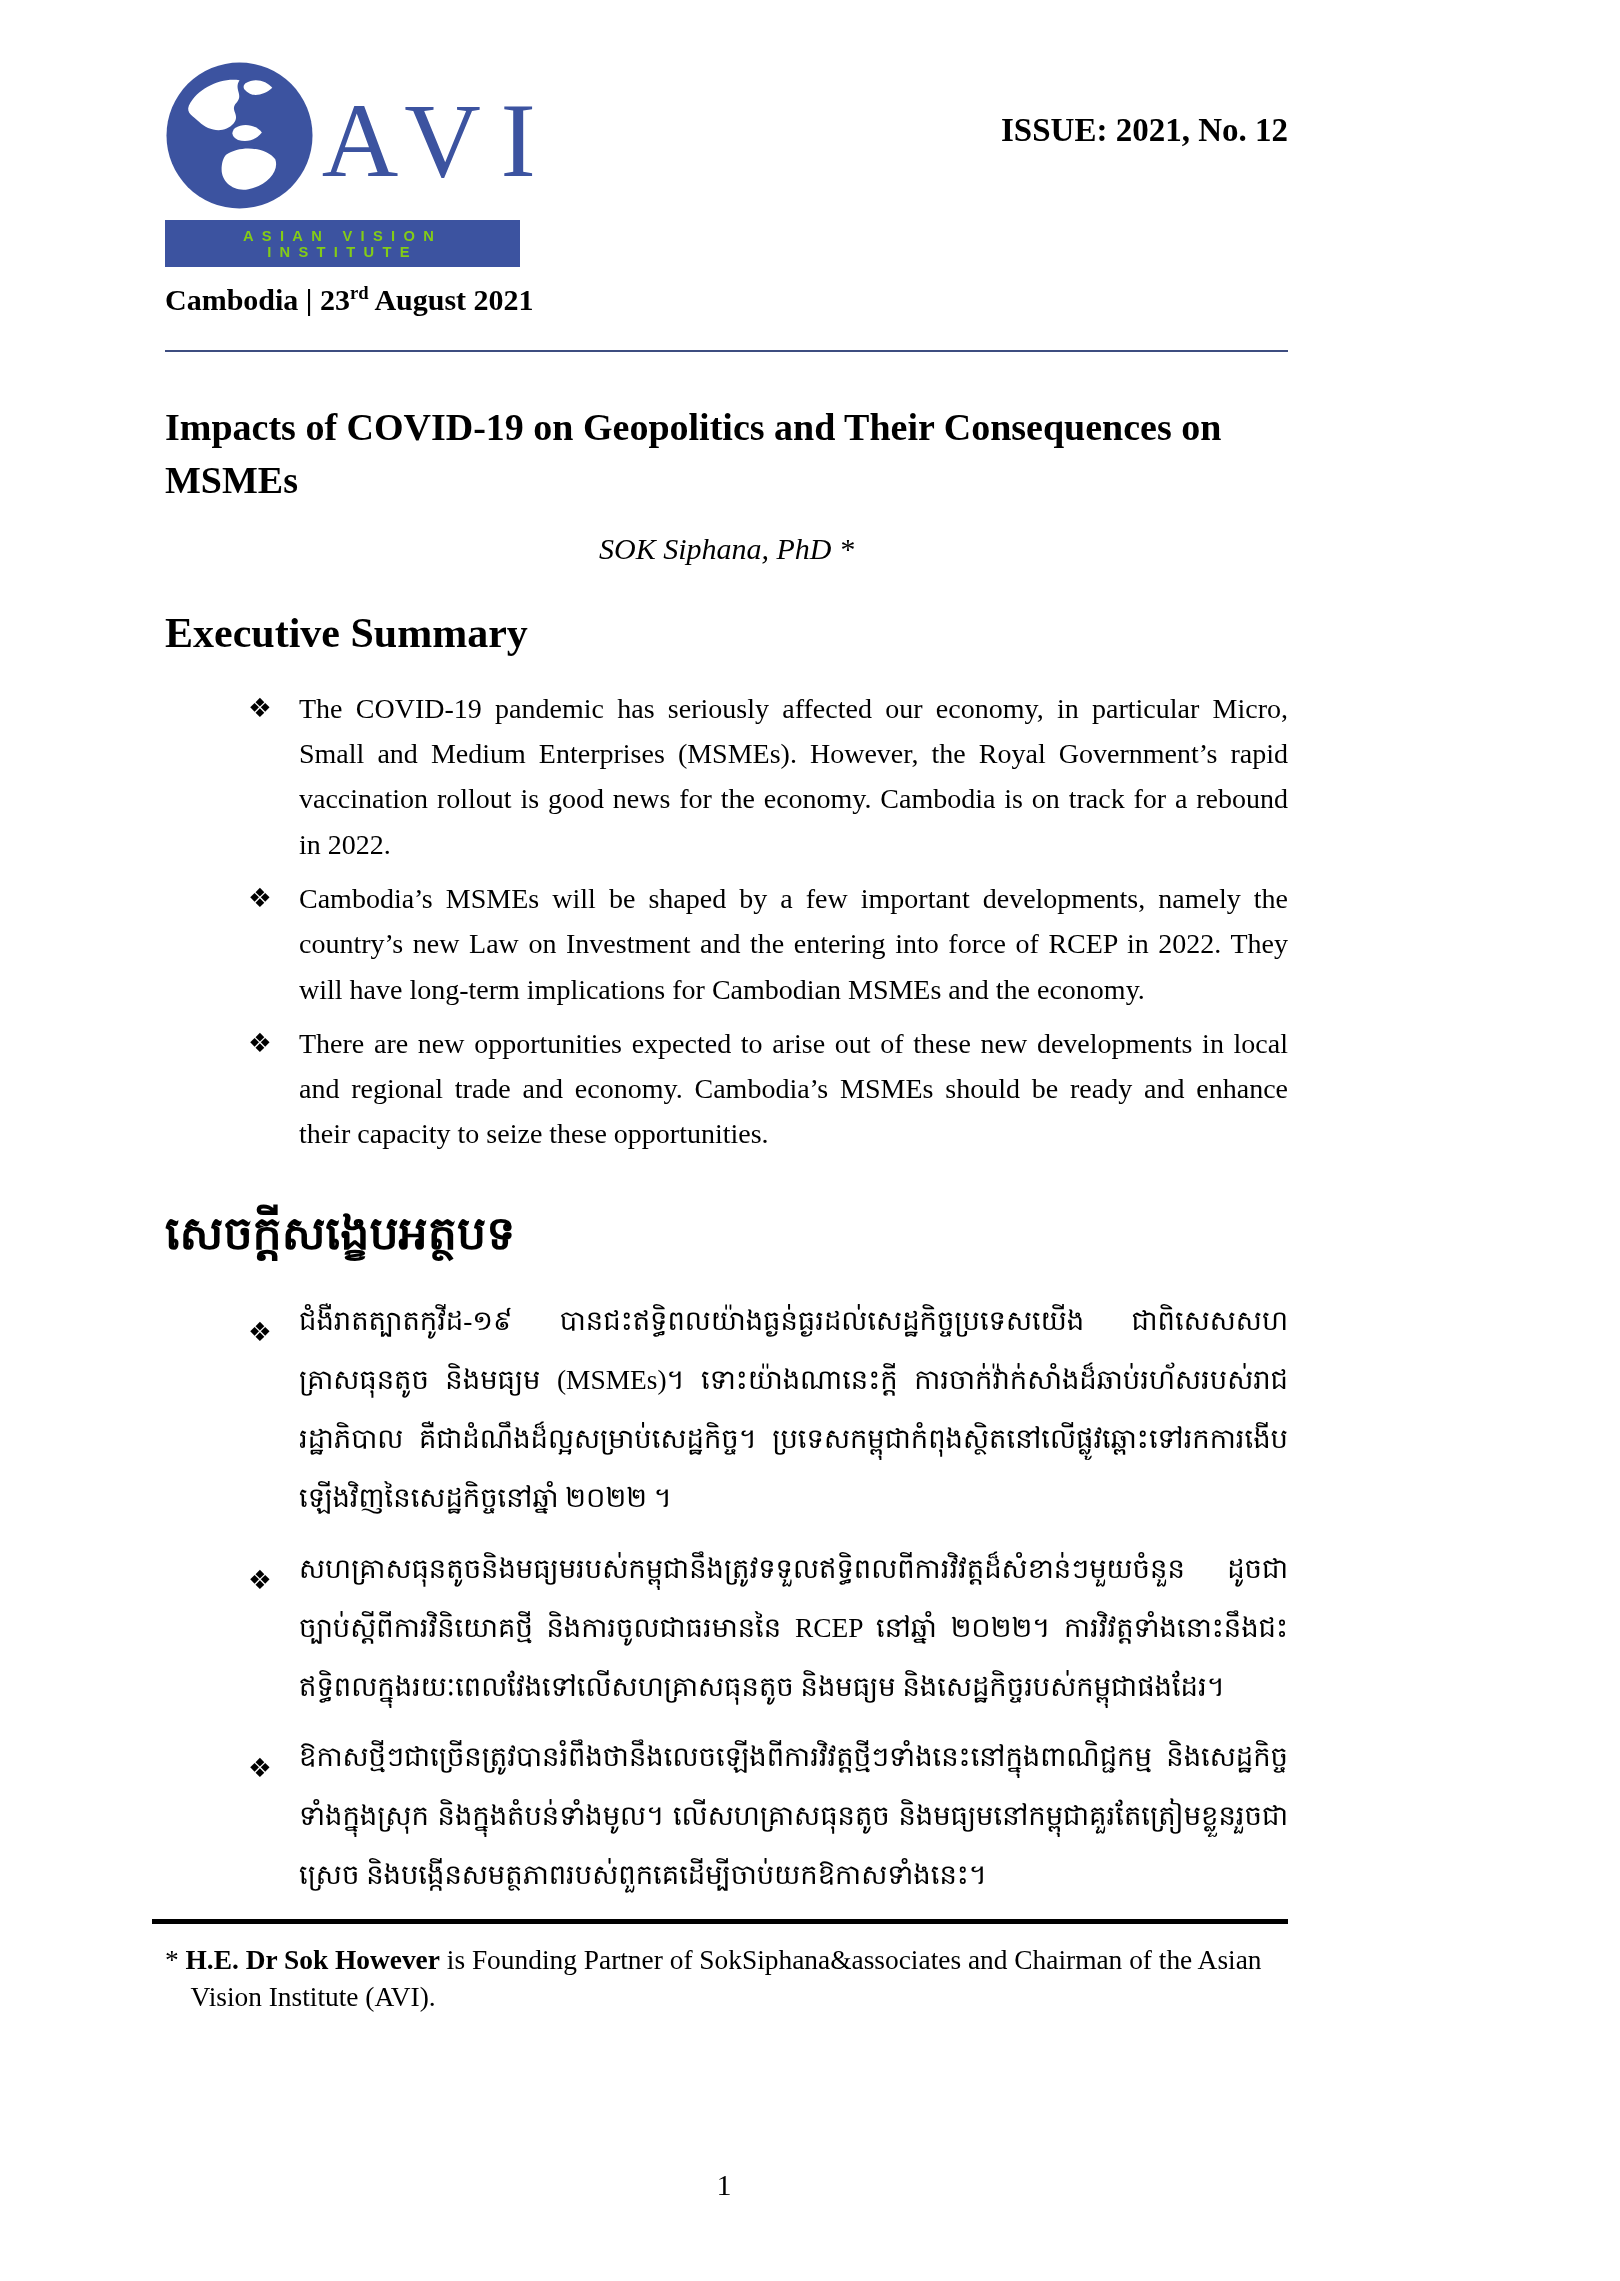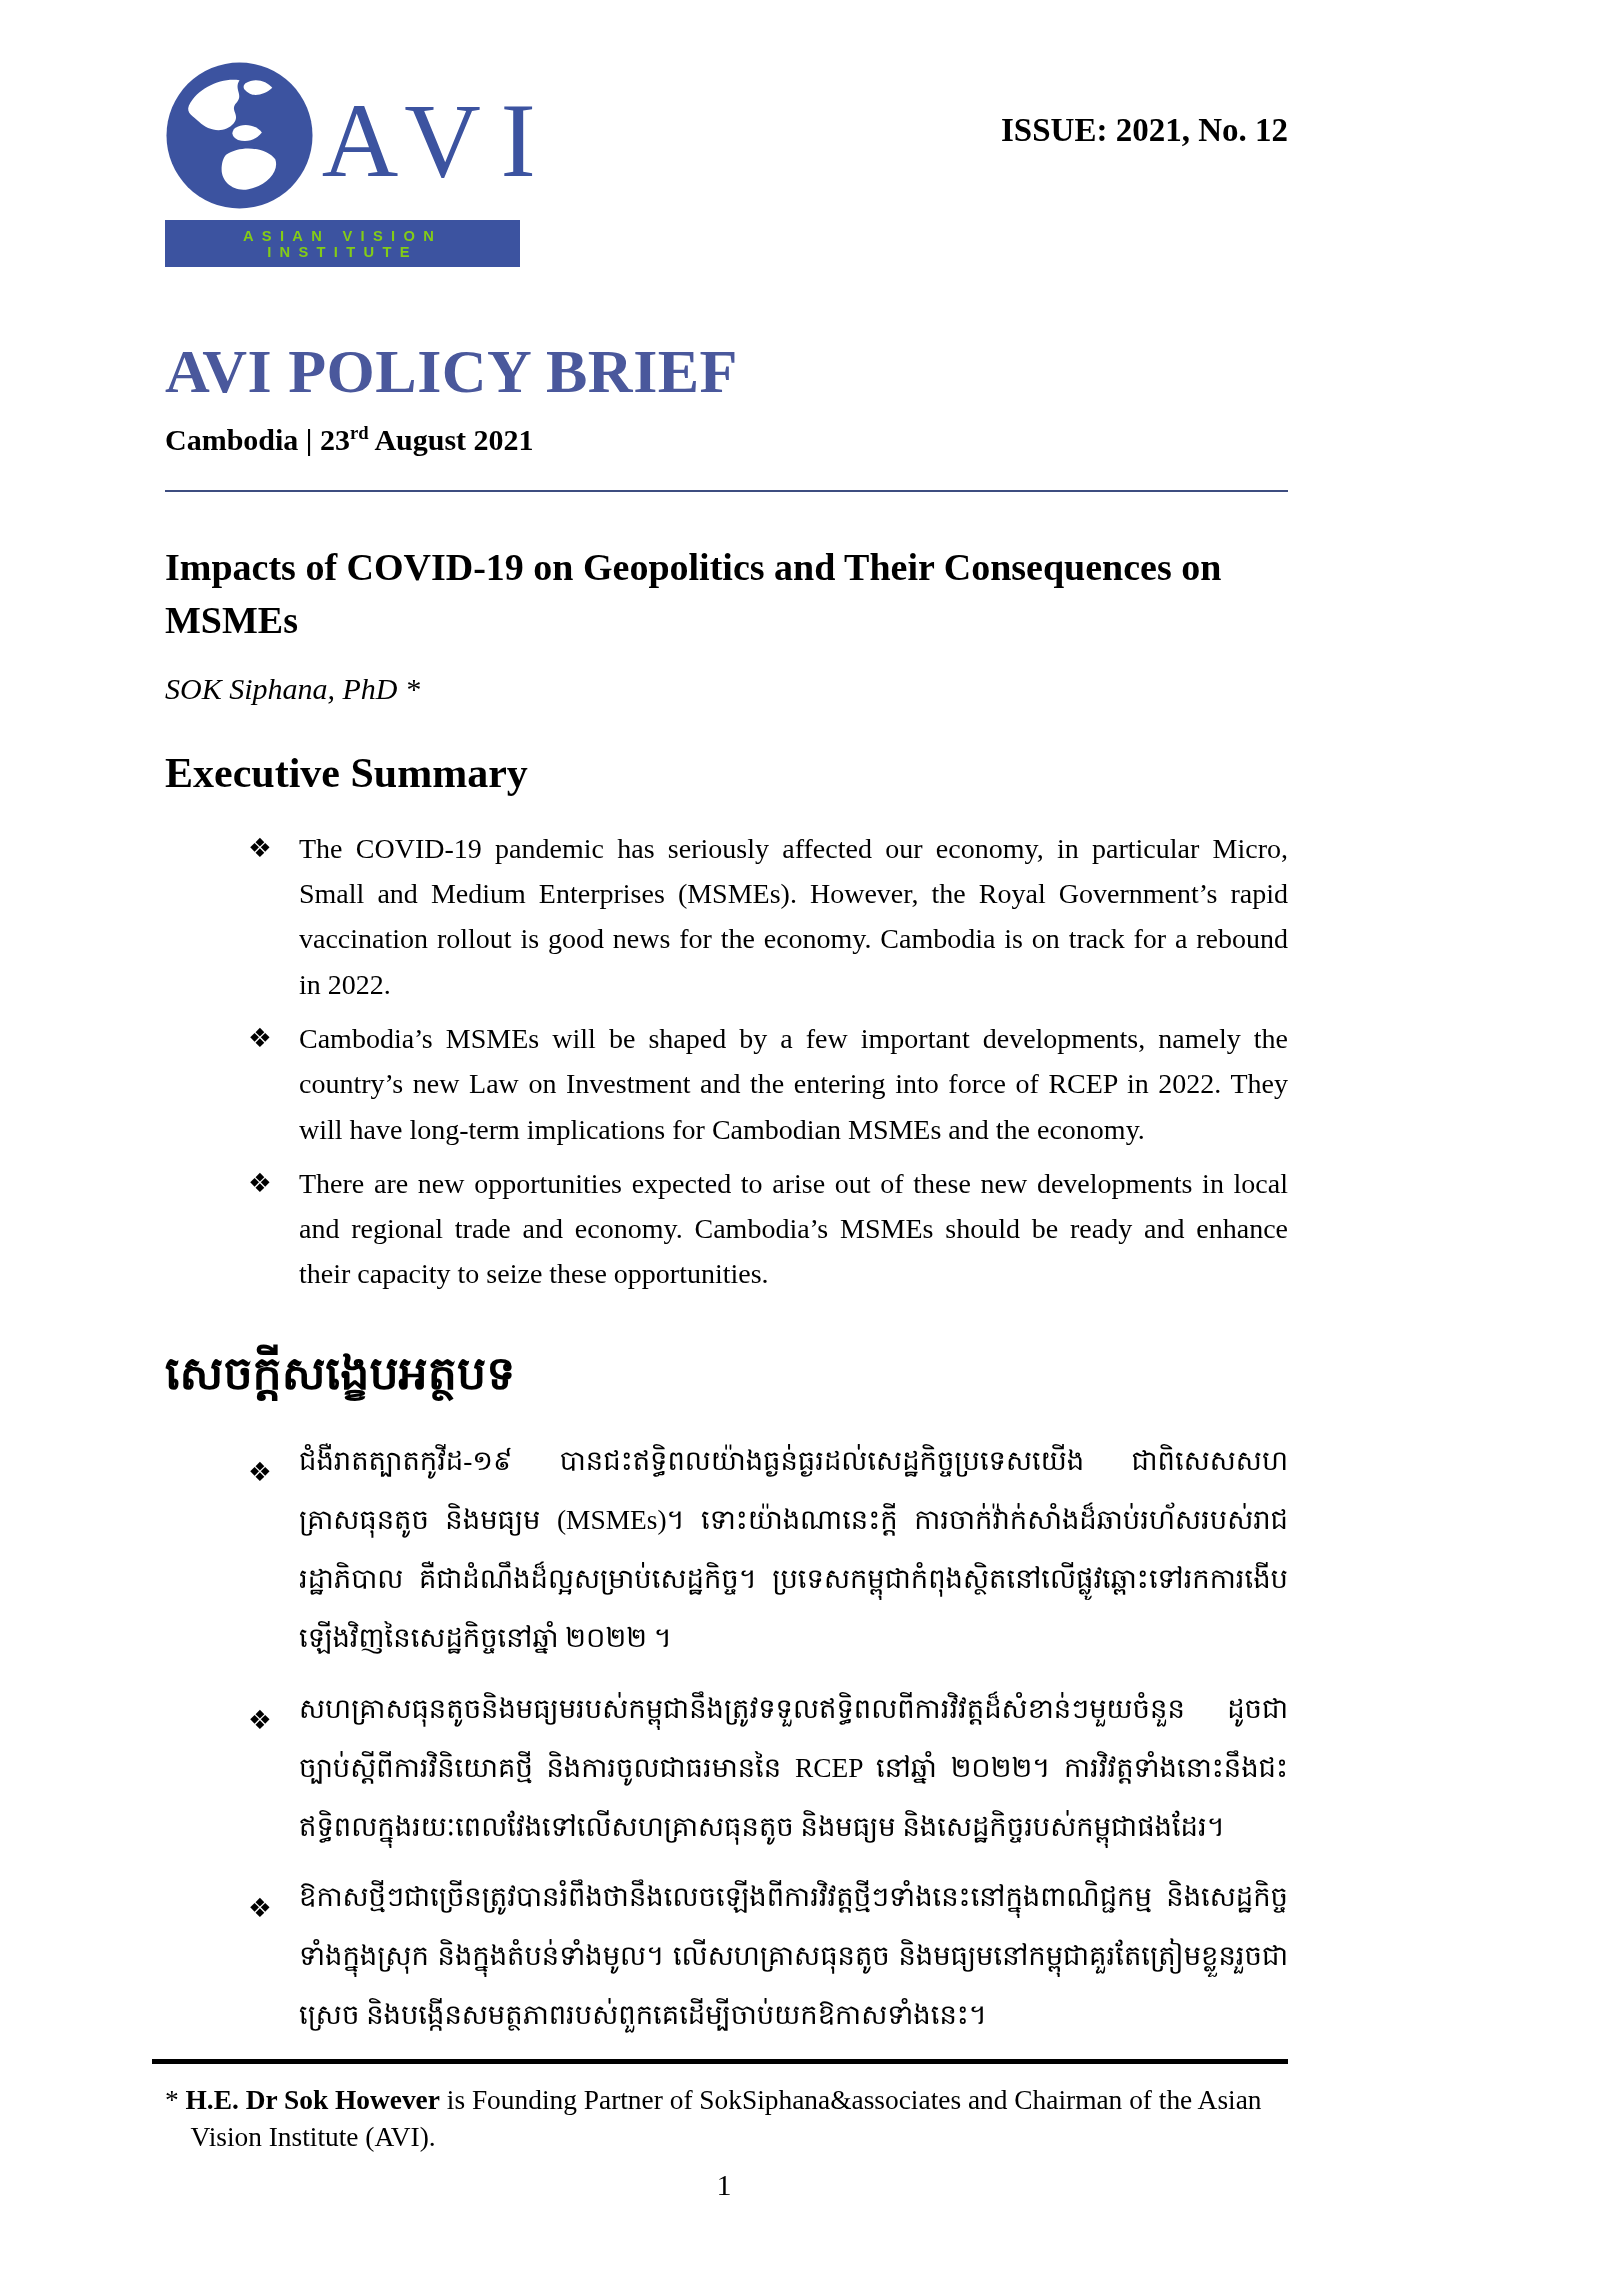--- a/index.html
+++ b/index.html
@@ -54,21 +54,21 @@
     letter-spacing: 0.5px;
   }
   .dateline { font-size: 30px; font-weight: bold; margin-top: 15.7px; }
   .dateline sup { font-size: 0.62em; }
   .header-rule {
     border: none; border-top: 2.9px solid #3e4d80;
     margin: 33px 0 0 0;
   }
   
   .article-title { font-size: 38px; font-weight: bold; line-height: 1.38; margin-top: 49px; }
-  .author { font-size: 30px; font-style: italic; margin-top: 25.5px; }
+  .author { font-size: 30px; font-style: italic; margin-top: 25.5px; text-align: center; }
   .exec-heading { font-size: 42px; font-weight: bold; margin-top: 43px; }
   ul.bullets { list-style: none; margin: 29px 0 0 0; padding: 0 0 0 134px; }
   ul.bullets li {
     position: relative;
     font-size: 28px;
     line-height: 1.62;
     text-align: justify;
     margin-bottom: 8.8px;
   }
   .bullet-marker {
@@ -112,21 +112,20 @@
             <path fill="#ffffff" d="M41,63 C51,56 68,58 74,66 C77,74 68,84 56,86 C46,88 38,81 38,73 C38,69 39,65 41,63 Z"></path>
           </svg>
         </span>
         <div class="wordmark">AVI</div>
       </div>
       <div class="banner">ASIAN VISION INSTITUTE</div>
     </div>
     <div class="issue">ISSUE: 2021, No. 12</div>
   </div>
 
-  <div class="masthead-title">AVI POLICY BRIEF</div>
 
   <div class="dateline"><span>Cambodia | 23</span><sup>rd</sup><span> August 2021</span></div>
 
   <hr class="header-rule">
 
   <div class="article-title">Impacts of COVID-19 on Geopolitics and Their Consequences on MSMEs</div>
 
   <div class="author">SOK Siphana, PhD *</div>
 
   <div class="exec-heading">Executive Summary</div>

